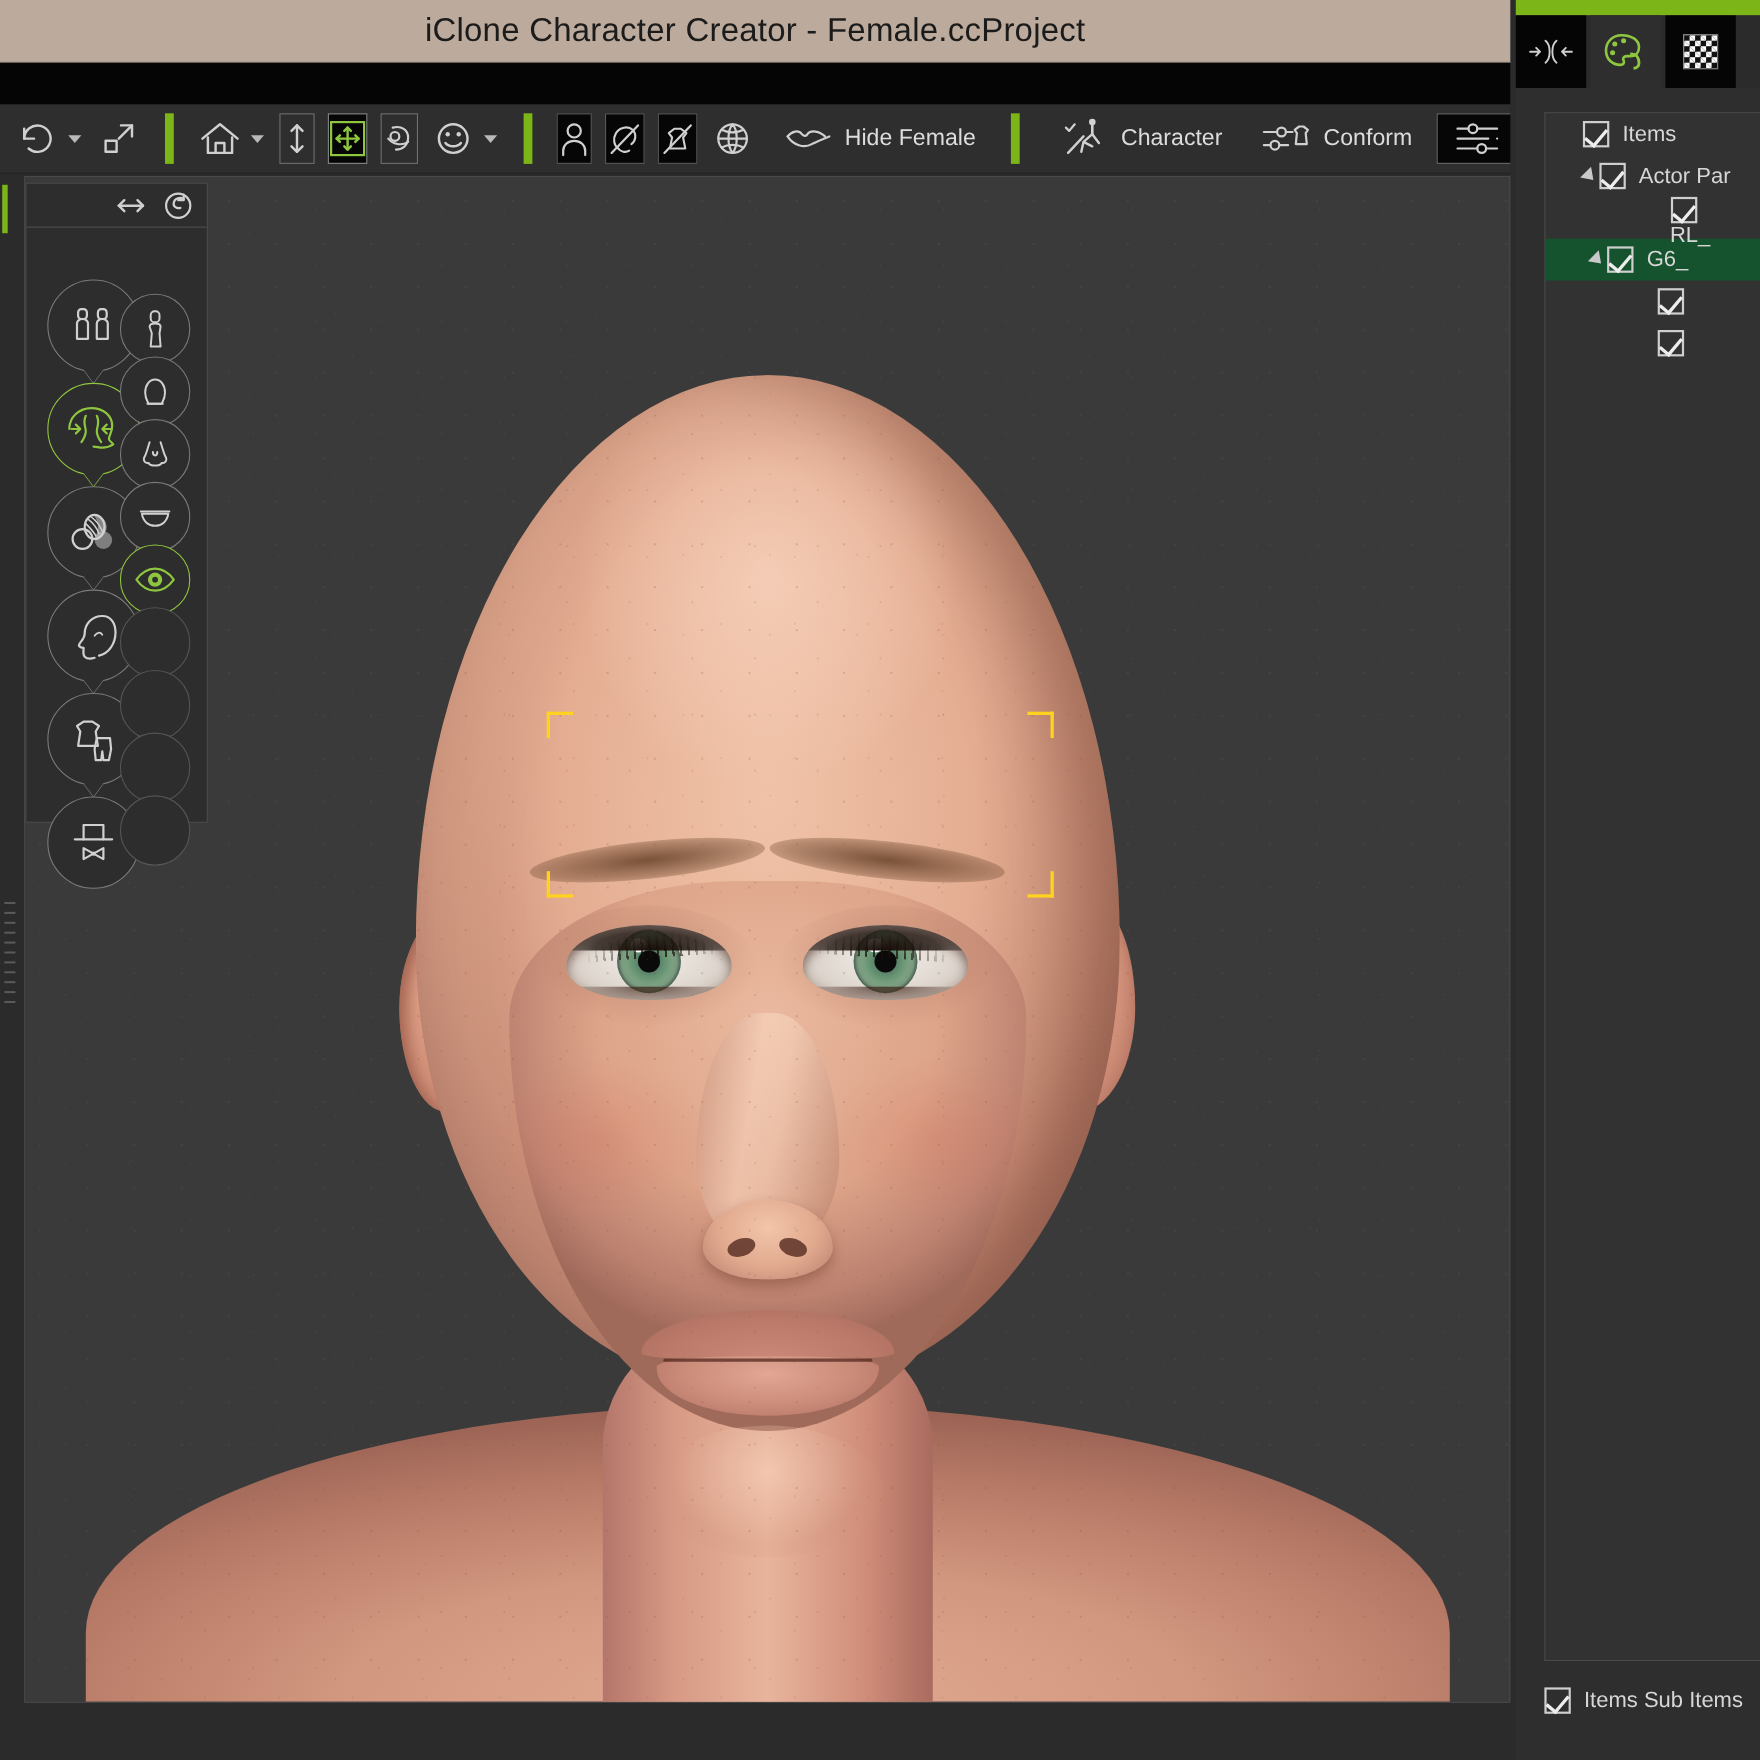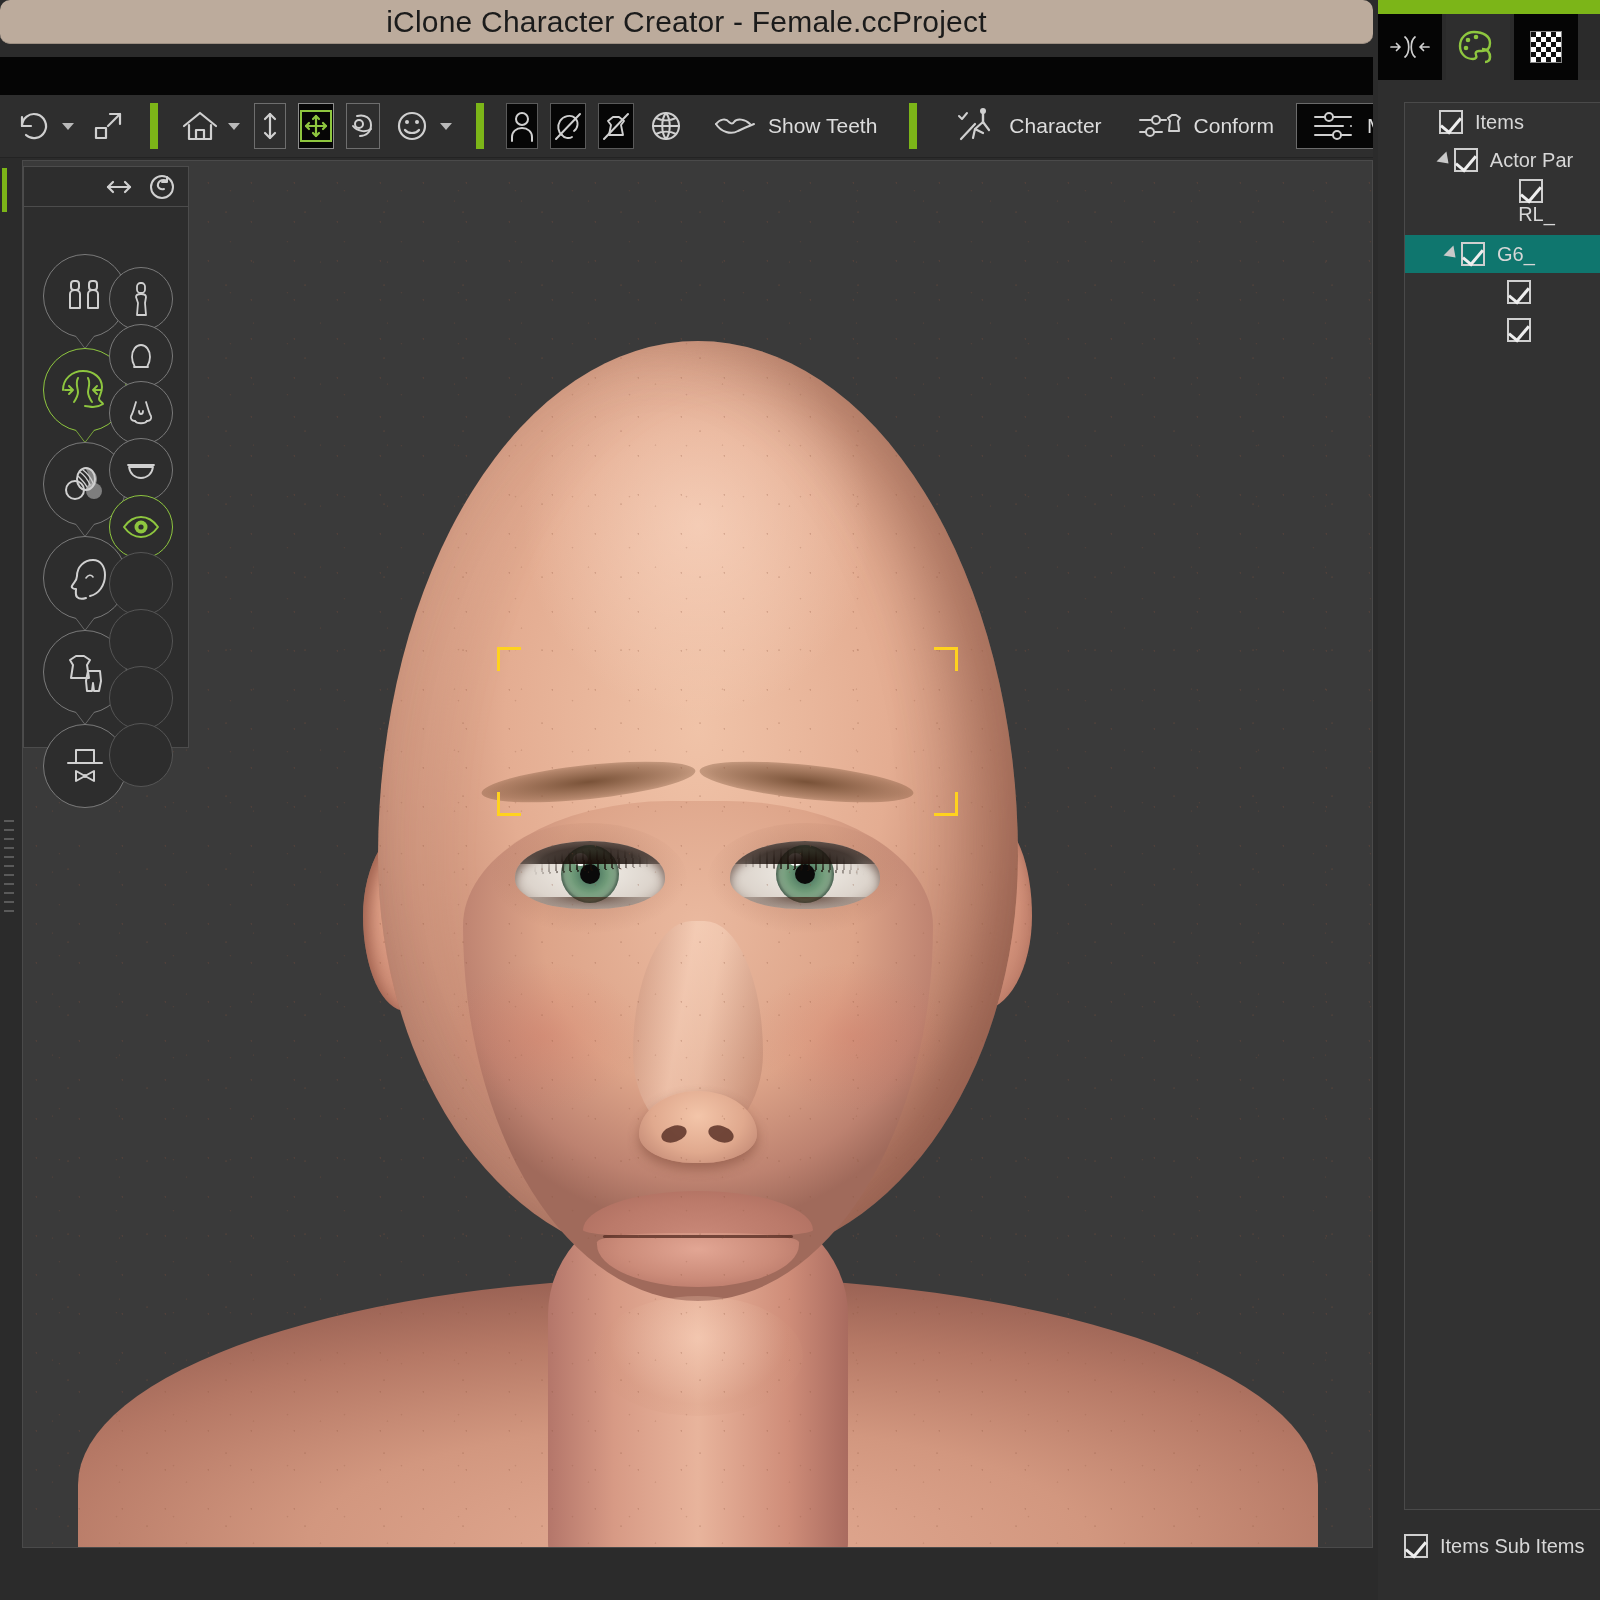--- a/index.html
+++ b/index.html
@@ -8,25 +8,24 @@
   body {
     font-family: "Liberation Sans", sans-serif;
     background:#2b2b2b;
     color:#d8d8d8;
     -webkit-font-smoothing:antialiased;
   }
   #app { position:relative; width:1600px; height:1600px; }
 
   
   .titlebar{
-    position:absolute; left:0; top:0; width:1373px; height:44px;
+    position:absolute; left:0; top:0; width:1373px; height:57px;
     background:#bcab9c;
     display:flex; align-items:center; justify-content:center;
     border-bottom:1px solid #9d8f82;
-    border-radius:10px;
   }
   .titlebar .title{
     font-size:30px; color:#1b1b1b; letter-spacing:.2px;
     font-family:"Liberation Sans", sans-serif;
   }
   .title-blackstrip{
     position:absolute; left:0; top:57px; width:1373px; height:38px;
     background:#050505;
   }
 
@@ -312,21 +311,21 @@
   .rp-tree{
     position:absolute; left:26px; top:22px; right:0; height:1408px;
     background:#323232; border:1px solid #4a4a4a; border-right:none;
     overflow:hidden;
   }
   .tr-row{
     height:38px; display:flex; align-items:center; white-space:nowrap;
     font-size:20px; color:#d7d7d7;
     cursor:pointer;
   }
-  .tr-row.selected{ background:#0f766e;margin-top:18px; }
+  .tr-row.selected{ background:#14532d; }
   .tw-arrow{
     width:0;height:0;margin-right:4px;
     border-top:7px solid transparent;border-bottom:7px solid transparent;
     border-left:10px solid #c9c9c9;
     transform:rotate(45deg);
   }
   .chk{
     width:24px;height:24px;border:2px solid #cfcfcf; position:relative;
     flex:0 0 auto; margin-right:12px; background:transparent;
   }
@@ -497,21 +496,21 @@
       </span>
     </div>
 
     <div class="tb-textbtn">
       <span class="tb-icon">
         <svg width="44" height="28" viewBox="0 0 44 28">
           <path class="st" style="stroke-width:2" d="M4 12c4-5 10-6 13-2 2 2 4 2 5 0 3-4 11-3 16 2"></path>
           <path class="st" style="stroke-width:2" d="M4 12c5 8 15 11 22 7 6-3 11-5 16-7"></path>
         </svg>
       </span>
-      <span class="tb-label">Show Teeth</span>
+      <span class="tb-label">Hide Female</span>
     </div>
 
     <div class="tb-sep"></div>
 
     <div class="tb-textbtn">
       <span class="tb-icon">
         <svg width="44" height="40" viewBox="0 0 44 40">
           <path class="st" style="stroke-width:2" d="M6 10l3 3 5-6"></path>
           <path class="st" style="stroke-width:2.4" d="M30 6v10"></path>
           <circle cx="30" cy="5" r="3" fill="#d0d0d0"></circle>

